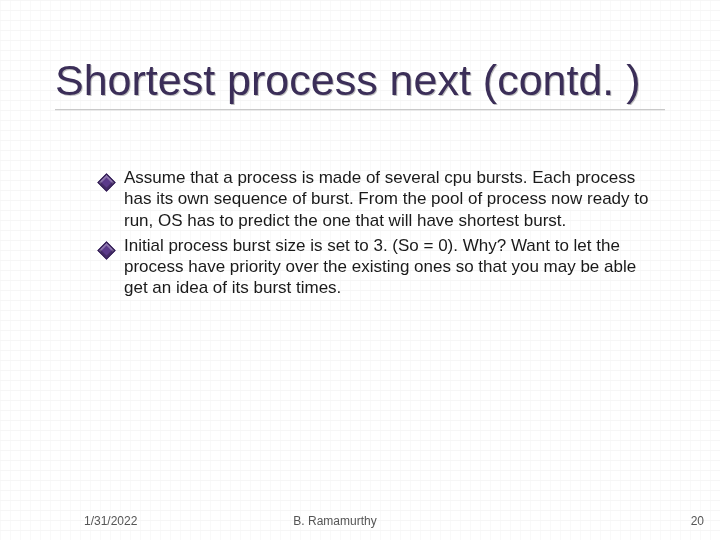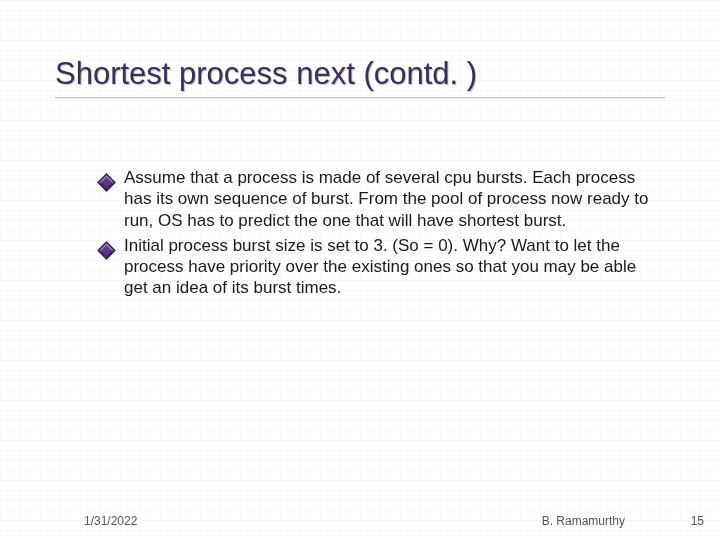--- a/index.html
+++ b/index.html
@@ -21,21 +21,21 @@
       repeating-linear-gradient(to bottom, #f6f6f6 0, #f6f6f6 1px, transparent 1px, transparent 10px),
       repeating-linear-gradient(to right, #f9f9f9 0, #f9f9f9 1px, transparent 1px, transparent 10px);
   }
   .title-area {
     position: absolute;
     left: 55px;
     top: 58px;
     width: 610px;
   }
   .title {
-    font-size: 31px;
+    font-size: 43px;
     line-height: 1.05;
     color: #3b2e58;
     font-weight: normal;
     text-shadow: 1px 1px 0 rgba(0,0,0,0.25);
     margin: 0;
   }
   .title-underline {
     margin-top: 6px;
     height: 1px;
     width: 610px;
@@ -78,21 +78,21 @@
     box-sizing: border-box;
     font-family: Arial, sans-serif;
     font-size: 12px;
     color: #555;
     margin-left: 24px;
   }
   .footer .center {
     position: absolute;
     left: 0;
     width: 580px;
-    text-align: right;
+    text-align: center;
     padding-left: 21px;
   }
   .footer .right {
     margin-left: auto;
   }
 </style>
 </head>
 <body>
 
 <div class="slide">
@@ -109,16 +109,16 @@
     </div>
     <div class="bullet-item">
       <span class="bullet-marker"></span>
       <span>Initial process burst size is set to 3. (So = 0). Why? Want to let the process have priority over the existing ones so that you may be able get an idea of its burst times.</span>
     </div>
   </div>
 
   <div class="footer">
     <span>1/31/2022</span>
     <span class="center">B. Ramamurthy</span>
-    <span class="right">15</span>
+    <span class="right">20</span>
   </div>
 
 </div>
 
 </body></html>

